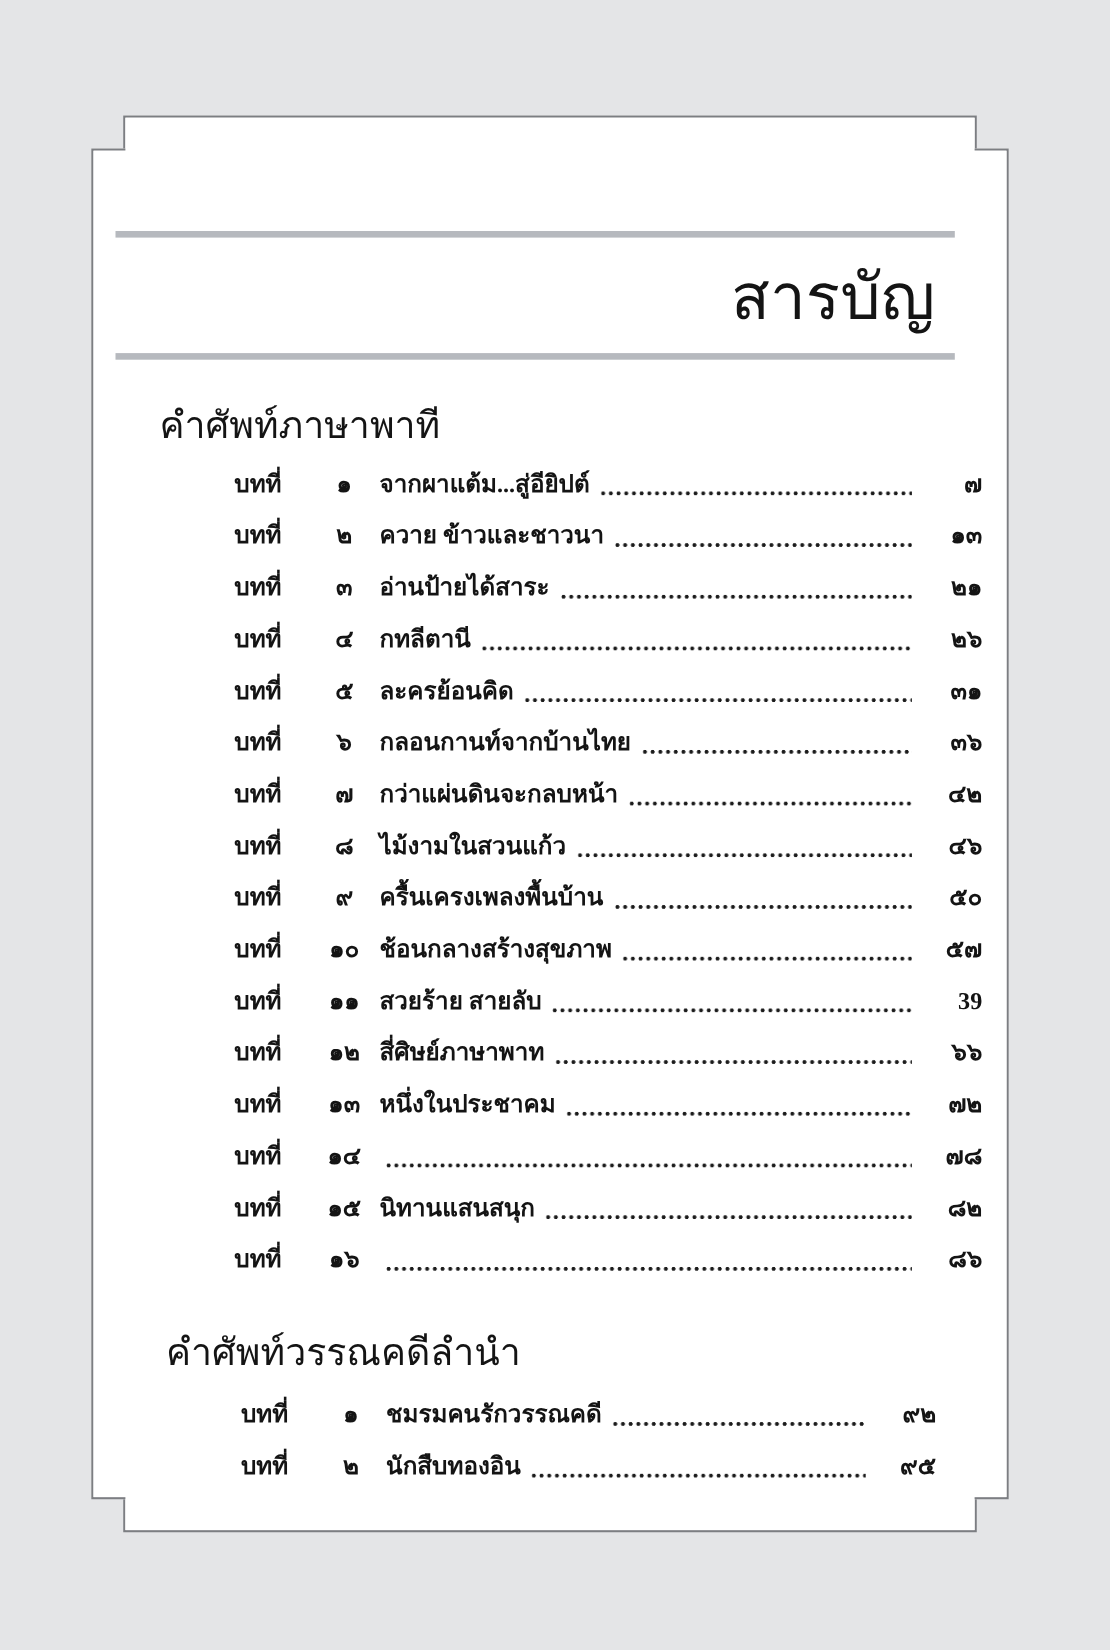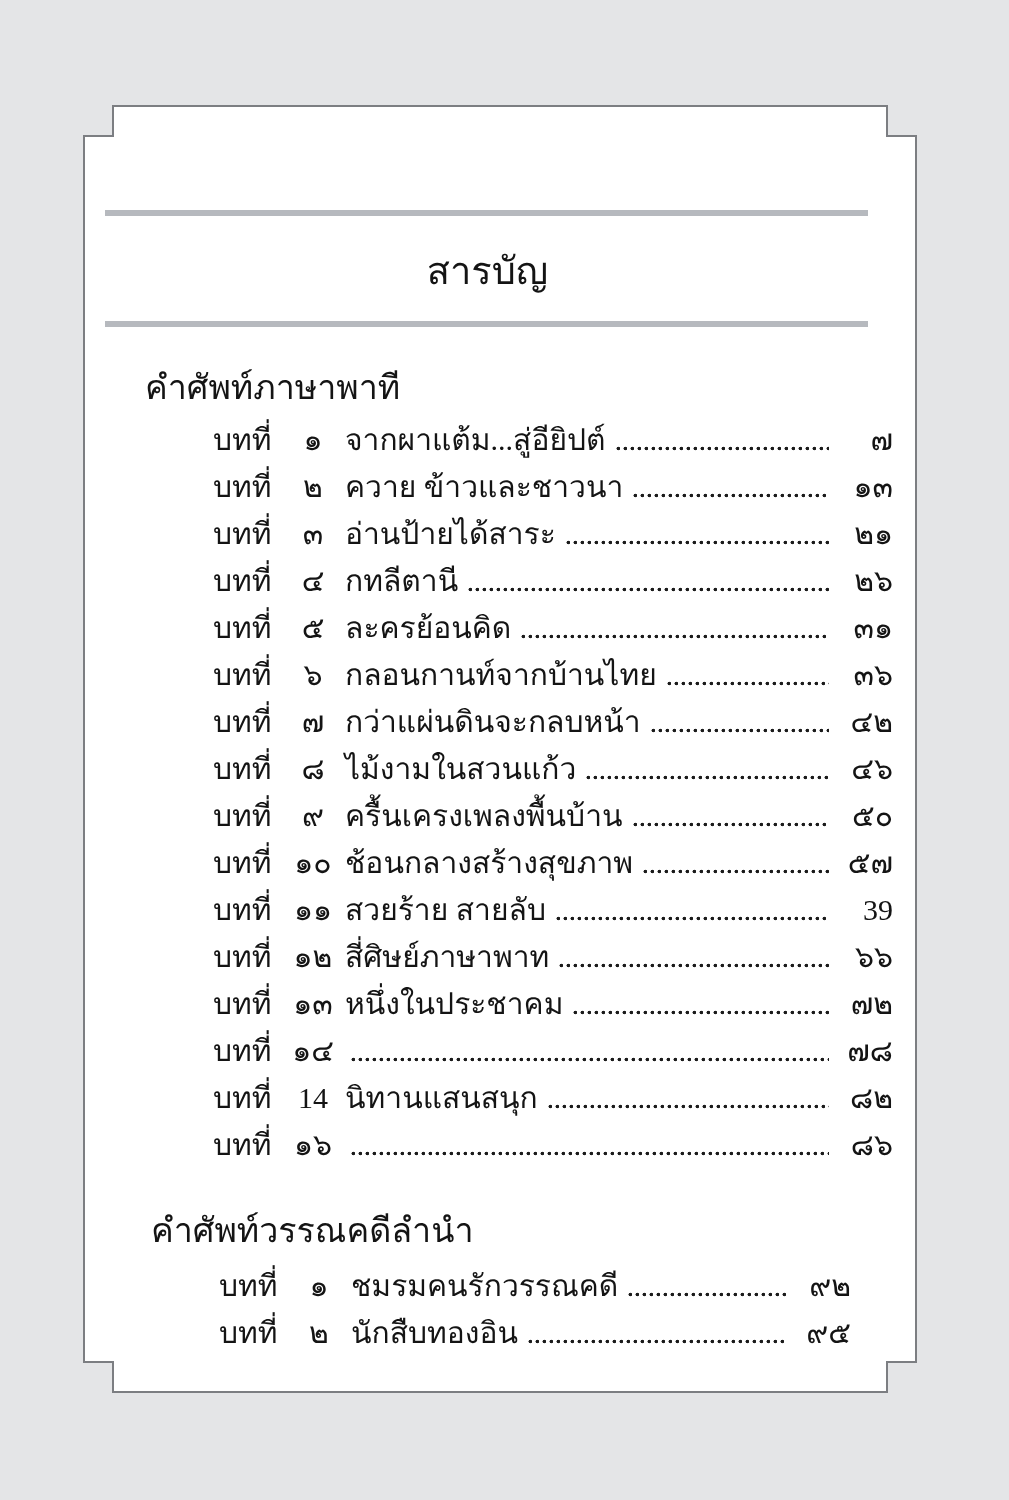--- a/index.html
+++ b/index.html
@@ -28,37 +28,37 @@
   .fill-h{left:114px;top:107px;width:772px;height:1284px;}
   .fill-v{left:85px;top:137px;width:830px;height:1224px;}
 
   
   .rule{position:absolute;left:105px;width:763px;height:6px;background:var(--bar);}
   .rule-top{top:210px;}
   .rule-bottom{top:321px;}
 
   
   .toc-title{
-    position:absolute;left:106px;top:225px;width:763px;height:92px;
-    line-height:92px;text-align:center;
-    font-size:38px;font-weight:400;color:var(--ink);
+    position:absolute;left:87px;top:225px;width:763px;height:92px;
+    line-height:92px;text-align:right;
+    font-size:58px;font-weight:400;color:var(--ink);
   }
 
   
   .toc-section{position:absolute;left:83px;width:786px;}
   .sec-0{top:364px;margin-left:42px;}
   .sec-1{top:1206px;padding-left:48px;}
   .section-heading{
     font-size:34px;font-weight:400;margin-left:20px;
     height:52px;line-height:48px;white-space:nowrap;
   }
   .sec-1 .section-heading{height:56px;line-height:50px;}
 
   
-  .toc-row{display:flex;height:47px;font-size:30px;white-space:nowrap;}
+  .toc-row{display:flex;height:47px;font-size:22px;white-space:nowrap;font-weight:bold;}
   .toc-row > span{line-height:47px;}
   .c-label{margin-left:88px;width:72px;flex:0 0 auto;}
   .c-num{width:56px;flex:0 0 auto;text-align:center;}
   .c-title{flex:0 0 auto;margin-left:4px;}
   .c-leader{
     flex:1 1 auto;align-self:flex-end;height:5px;
     margin:0 6px 12px 10px;
     background-image:radial-gradient(circle at 2.3px 2.5px, #1b1b1b 1.5px, rgba(0,0,0,0) 2.1px);
     background-size:7px 5px;
     background-repeat:repeat-x;
@@ -175,21 +175,21 @@
     <span class="c-page">๗๒</span>
   </div>
         <div class="toc-row">
     <span class="c-label">บทที่</span>
     <span class="c-num">๑๔</span>
     <span class="c-leader"></span>
     <span class="c-page">๗๘</span>
   </div>
         <div class="toc-row">
     <span class="c-label">บทที่</span>
-    <span class="c-num">14</span>
+    <span class="c-num">๑๕</span>
     <span class="c-title">นิทานแสนสนุก</span>
     <span class="c-leader"></span>
     <span class="c-page">๘๒</span>
   </div>
         <div class="toc-row">
     <span class="c-label">บทที่</span>
     <span class="c-num">๑๖</span>
     <span class="c-leader"></span>
     <span class="c-page">๘๖</span>
   </div>

